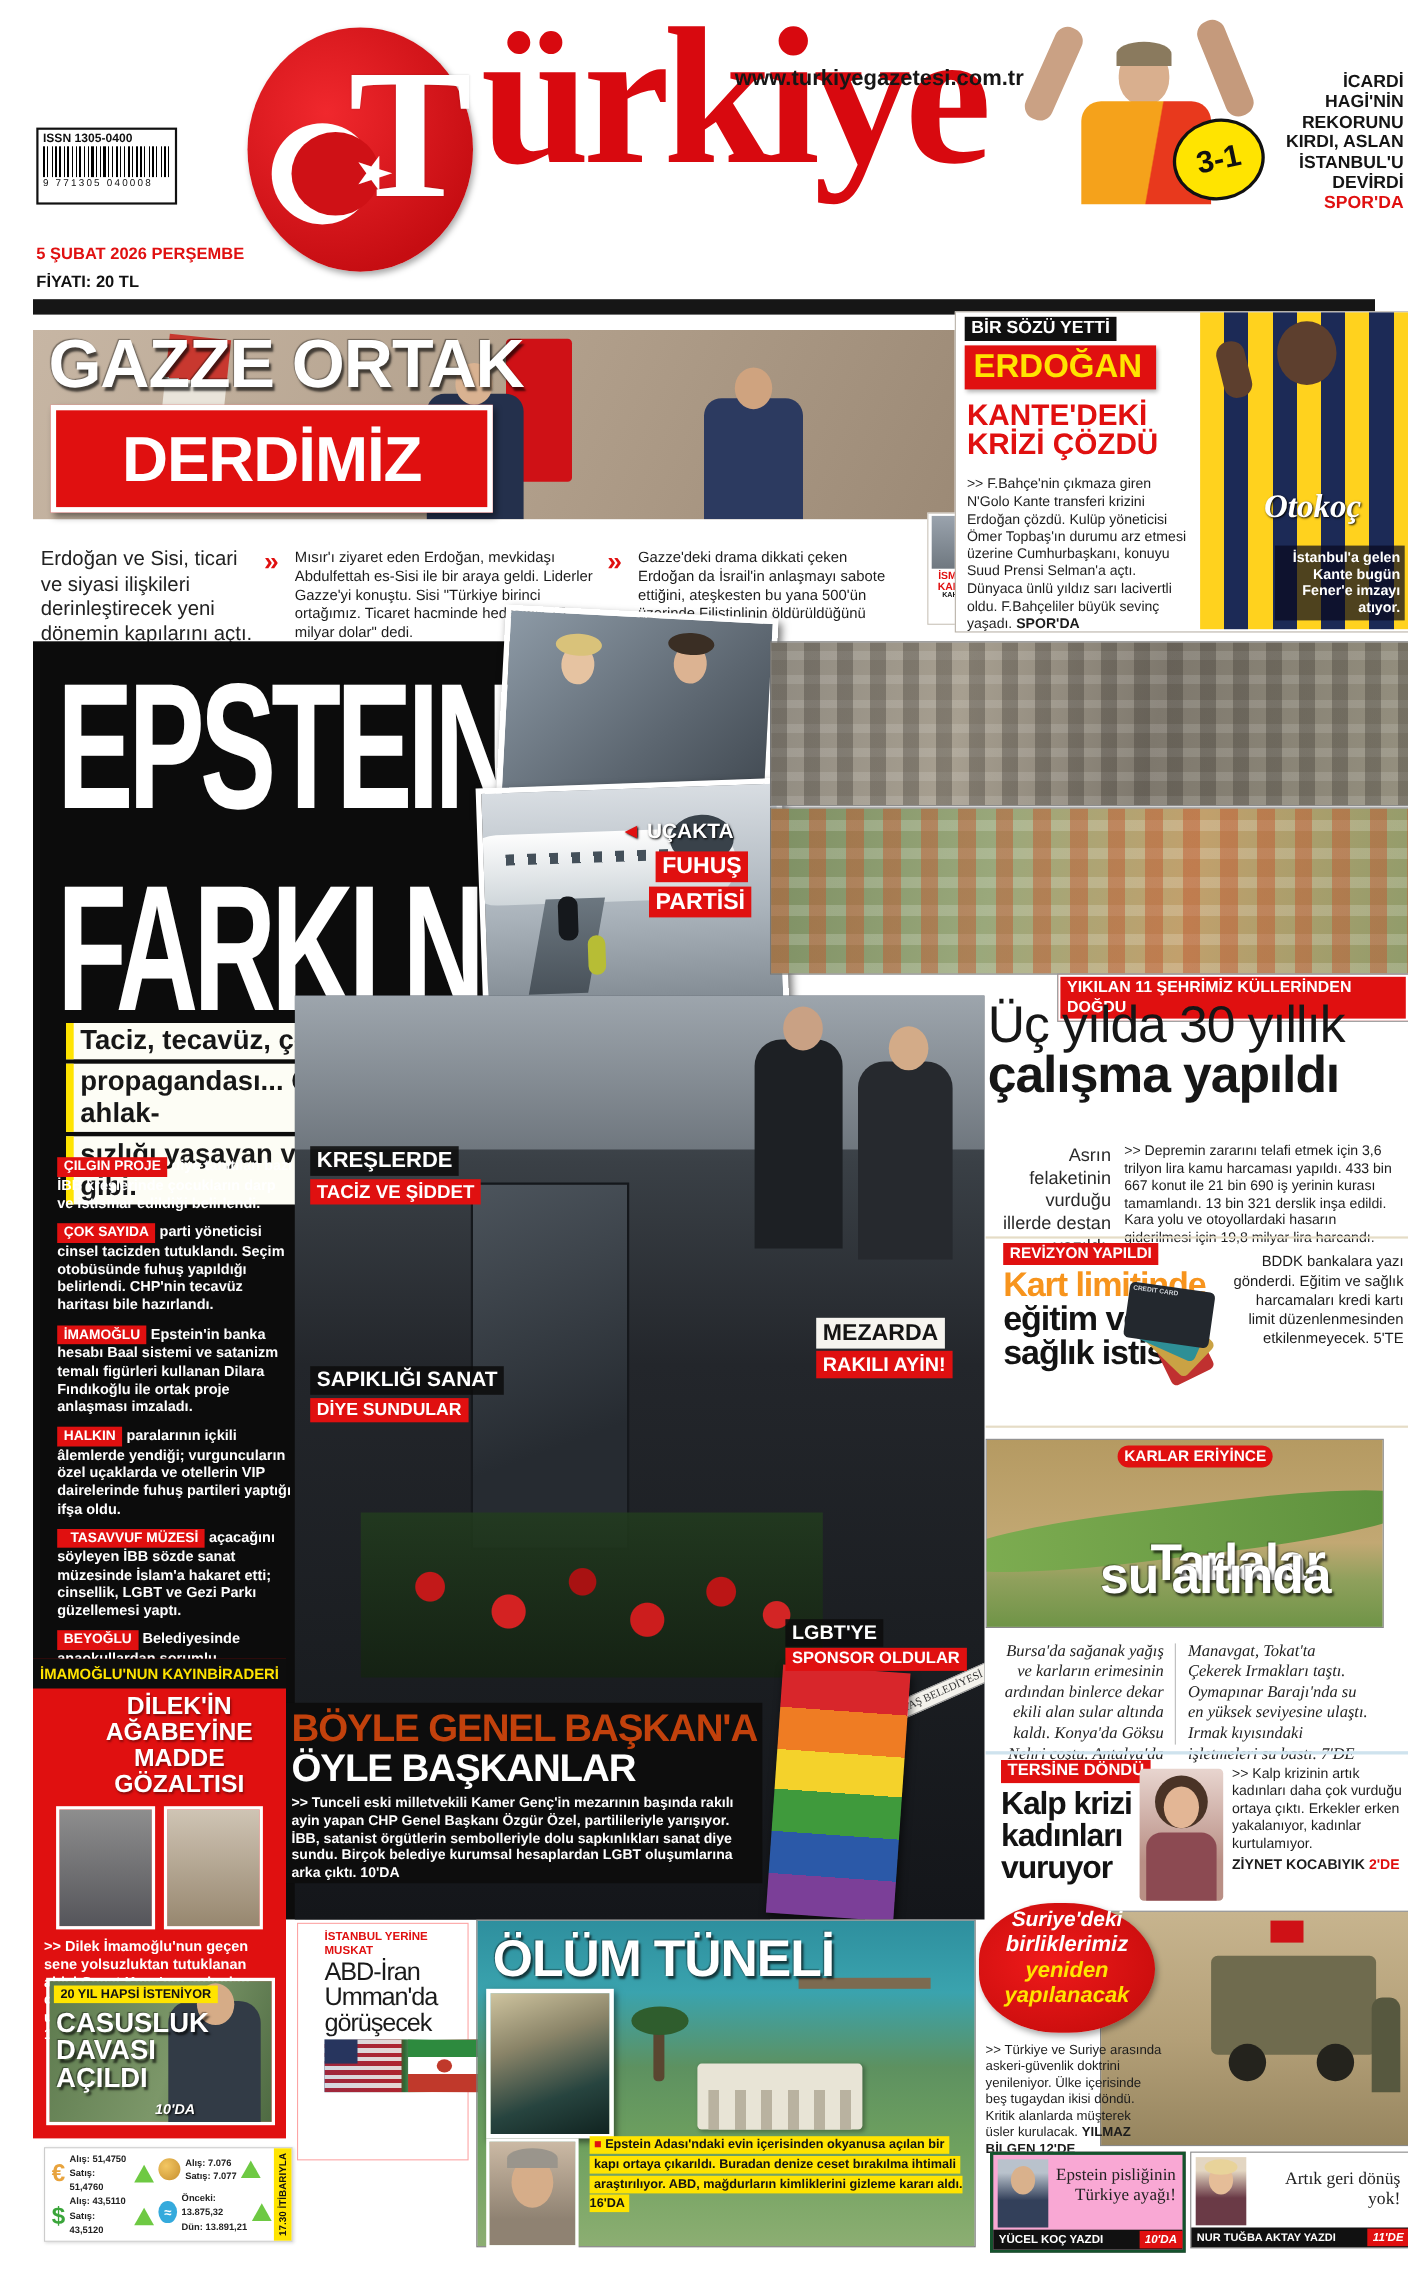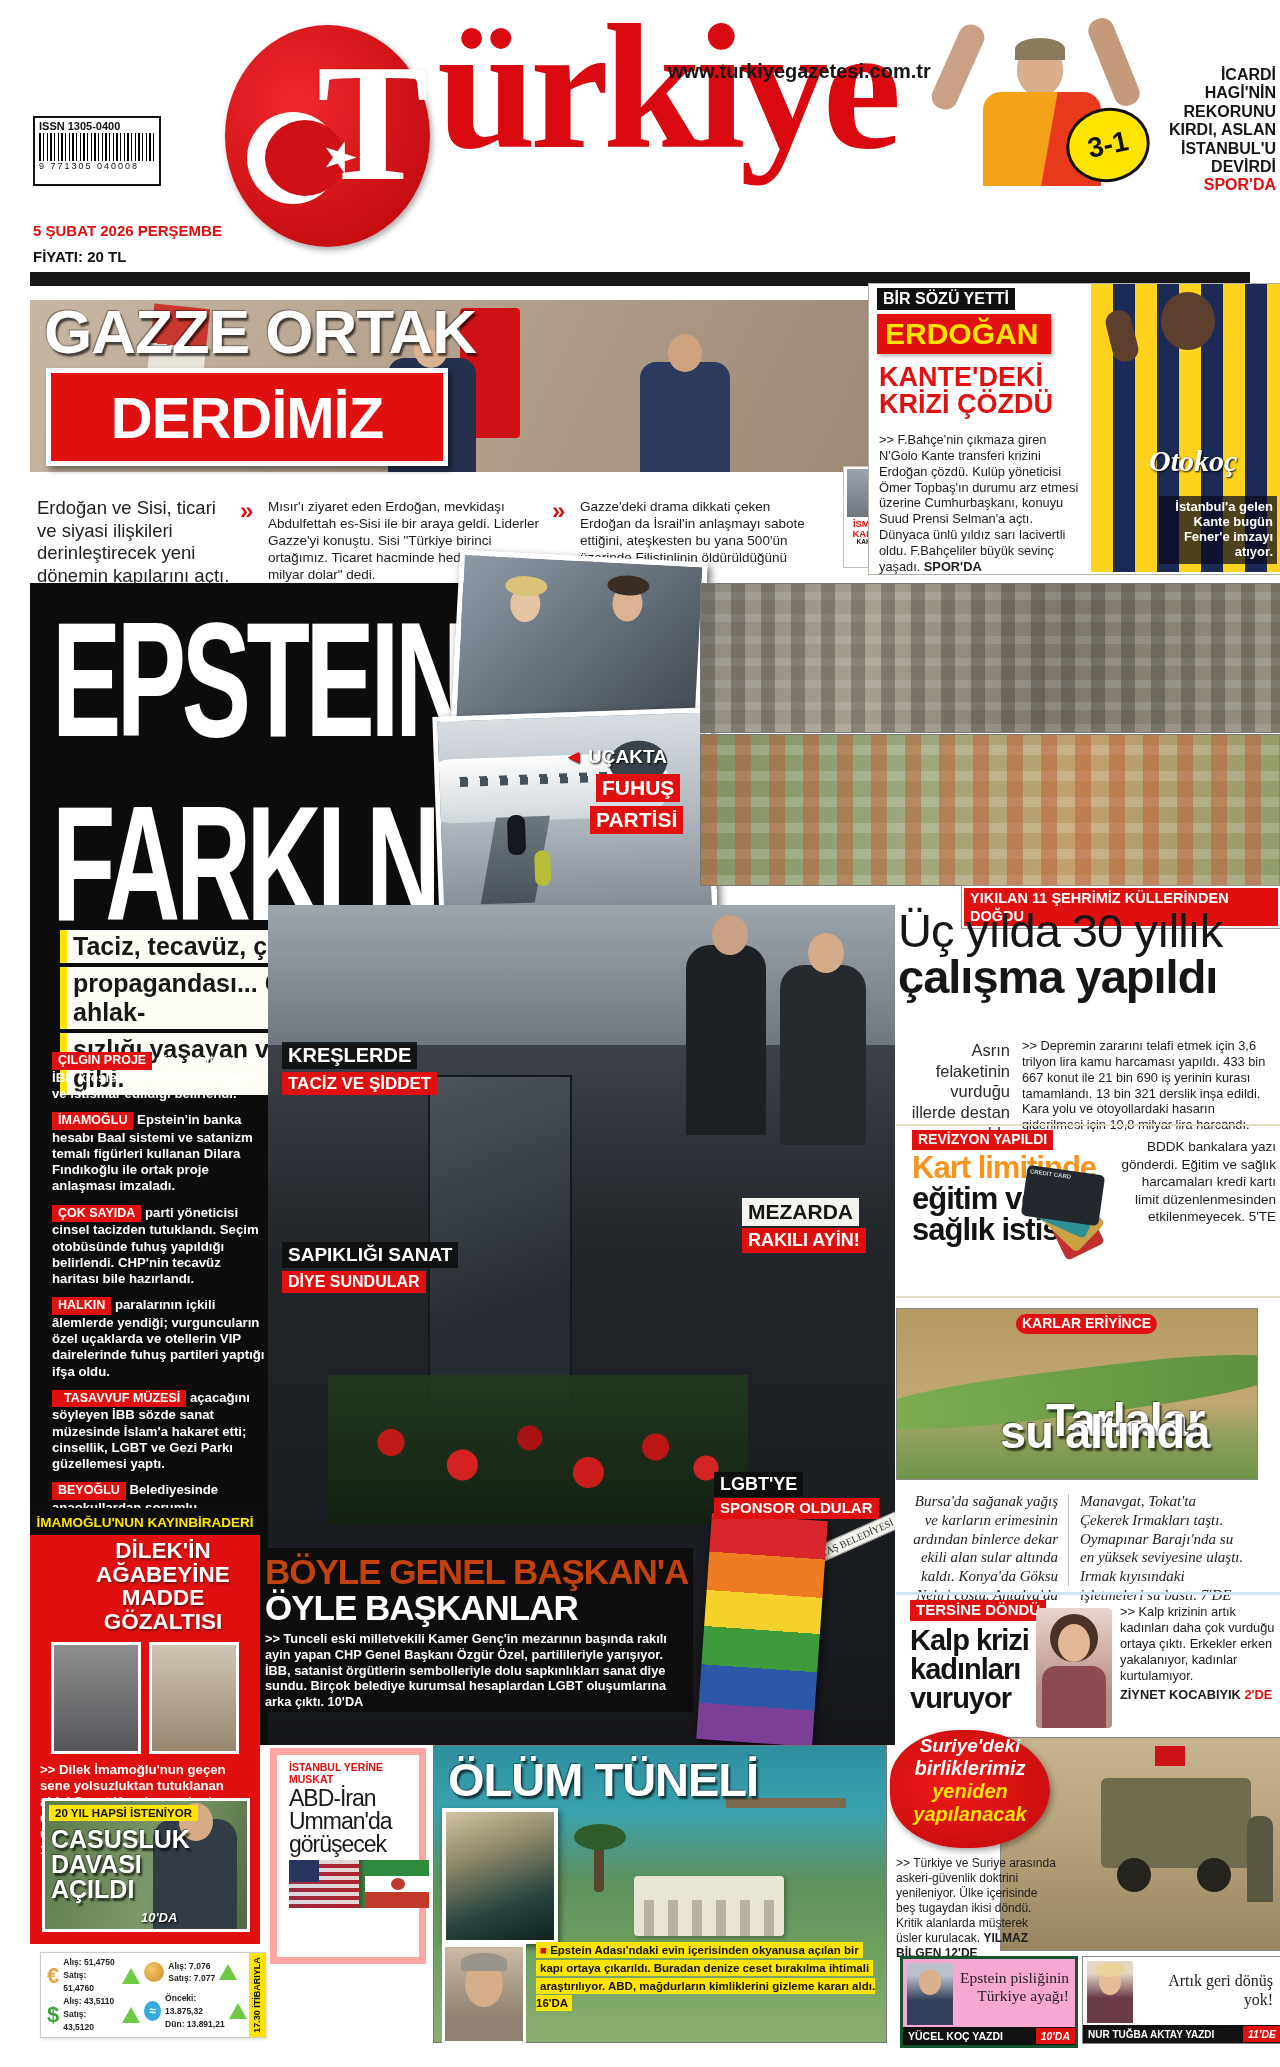--- a/index.html
+++ b/index.html
@@ -147,25 +147,25 @@
     <div style="margin-bottom:4px;"><span style="background:#fdfdf5;border-left:7px solid #ffe400;padding:2px 8px 2px 6px;font-size:25px;font-weight:bold;color:#171717;display:inline-block;">Taciz, tecavüz, çocuk istismarı, fuhuş, LGBT</span></div>
     <div style="margin-bottom:4px;"><span style="background:#fdfdf5;border-left:7px solid #ffe400;padding:2px 8px 2px 6px;font-size:25px;font-weight:bold;color:#171717;display:inline-block;">propagandası... CHP siyasetin ötesinde ahlak-</span></div>
     <div><span style="background:#fdfdf5;border-left:7px solid #ffe400;padding:2px 8px 2px 6px;font-size:25px;font-weight:bold;color:#171717;display:inline-block;">sızlığı yaşayan ve yaymaya çalışan örgüt gibi.</span></div>
   </div>
 
   <div class="abs" style="left:52px;top:1052px;width:214px;color:#fff;">
     <p style="margin:0 0 10px 0;font-size:13.2px;line-height:1.23;font-weight:bold;">
       <span class="chip chip-red" style="font-size:12.5px;">ÇILGIN PROJE</span>
       <span>diye tanıtılan bazı İBB kreşlerinde çocukların darp ve istismar edildiği belirlendi.</span></p>
     <p style="margin:0 0 10px 0;font-size:13.2px;line-height:1.23;font-weight:bold;">
+      <span class="chip chip-red" style="font-size:12.5px;">ÇOK SAYIDA</span>
+      <span>parti yöneticisi cinsel tacizden tutuklandı. Seçim otobüsünde fuhuş yapıldığı belirlendi. CHP'nin tecavüz haritası bile hazırlandı.</span></p>
+    <p style="margin:0 0 10px 0;font-size:13.2px;line-height:1.23;font-weight:bold;">
       <span class="chip chip-red" style="font-size:12.5px;">İMAMOĞLU</span>
       <span>Epstein'in banka hesabı Baal sistemi ve satanizm temalı figürleri kullanan Dilara Fındıkoğlu ile ortak proje anlaşması imzaladı.</span></p>
-    <p style="margin:0 0 10px 0;font-size:13.2px;line-height:1.23;font-weight:bold;">
-      <span class="chip chip-red" style="font-size:12.5px;">ÇOK SAYIDA</span>
-      <span>parti yöneticisi cinsel tacizden tutuklandı. Seçim otobüsünde fuhuş yapıldığı belirlendi. CHP'nin tecavüz haritası bile hazırlandı.</span></p>
     <p style="margin:0 0 10px 0;font-size:13.2px;line-height:1.23;font-weight:bold;">
       <span class="chip chip-red" style="font-size:12.5px;">HALKIN</span>
       <span>paralarının içkili âlemlerde yendiği; vurguncuların özel uçaklarda ve otellerin VIP dairelerinde fuhuş partileri yaptığı ifşa oldu.</span></p>
     <p style="margin:0 0 10px 0;font-size:13.2px;line-height:1.23;font-weight:bold;">
       <span class="chip chip-red" style="font-size:12.5px;padding-left:12px;">TASAVVUF MÜZESİ</span>
       <span>açacağını söyleyen İBB sözde sanat müzesinde İslam'a hakaret etti; cinsellik, LGBT ve Gezi Parkı güzellemesi yaptı.</span></p>
     <p style="margin:0 0 10px 0;font-size:13.2px;line-height:1.23;font-weight:bold;">
       <span class="chip chip-red" style="font-size:12.5px;">BEYOĞLU</span>
       <span>Belediyesinde anaokullardan sorumlu koordinatörlüğe eş cinselliği normalleştiren Cinsiyet Eşitliği kuruluşunun başkanı getirildi.</span></p>
     <p style="margin:0;font-size:13.2px;line-height:1.23;font-weight:bold;">
@@ -313,21 +313,21 @@
   <div class="abs" style="left:1036px;top:1608px;width:76px;height:120px;background:linear-gradient(180deg,#e8d5cf,#b98f85 70%);border-radius:4px;overflow:hidden;">
     <div class="abs" style="left:14px;top:6px;width:48px;height:48px;border-radius:50%;background:#4a3326;"></div>
     <div class="abs" style="left:22px;top:16px;width:32px;height:38px;border-radius:50%;background:#e3b695;"></div>
     <div class="abs" style="left:6px;top:58px;width:64px;height:62px;border-radius:14px 14px 0 0;background:#8c4a52;"></div>
   </div>
   <div class="abs" style="left:1120px;top:1604px;width:158px;font-size:12.8px;line-height:1.25;font-weight:500;color:#1c1c1c;">
     <span>&gt;&gt; Kalp krizinin artık kadınları daha çok vurduğu ortaya çıktı. Erkekler erken yakalanıyor, kadınlar kurtulamıyor.</span>
     <div class="b" style="margin-top:3px;"><span>ZİYNET KOCABIYIK</span> <span class="red">2'DE</span></div>
   </div>
 
-  <div class="abs" style="left:270px;top:1748px;width:156px;height:216px;background:#fff;border:7px solid #fca5a5;padding:6px 12px;box-sizing:border-box;">
+  <div class="abs" style="left:270px;top:1748px;width:156px;height:216px;background:#fff;border:1px solid #fca5a5;padding:6px 24px;box-sizing:border-box;">
     <div class="red b" style="font-size:10.5px;">İSTANBUL YERİNE MUSKAT</div>
     <div class="cap" style="font-size:23px;font-weight:500;letter-spacing:-1px;color:#1a1a1a;margin-top:2px;">
       <div>ABD-İran</div>
       <div>Umman'da</div>
       <div>görüşecek</div>
     </div>
     <div style="position:relative;width:140px;height:48px;margin-top:4px;overflow:hidden;background:linear-gradient(90deg,#2b3f66 0%,#7a2e22 48%,#2d6b35 52%,#fff 70%,#b03030 100%);">
       <div class="abs" style="left:0;top:0;width:70px;height:48px;background:repeating-linear-gradient(0deg,#b23 0 4px,#fff 4px 8px);opacity:.8;"></div>
       <div class="abs" style="left:0;top:0;width:30px;height:22px;background:#27355e;"></div>
       <div class="abs" style="right:0;top:0;width:64px;height:48px;background:linear-gradient(180deg,#2d8a3e 0 33%,#fff 33% 66%,#c0392b 66%);"></div>

